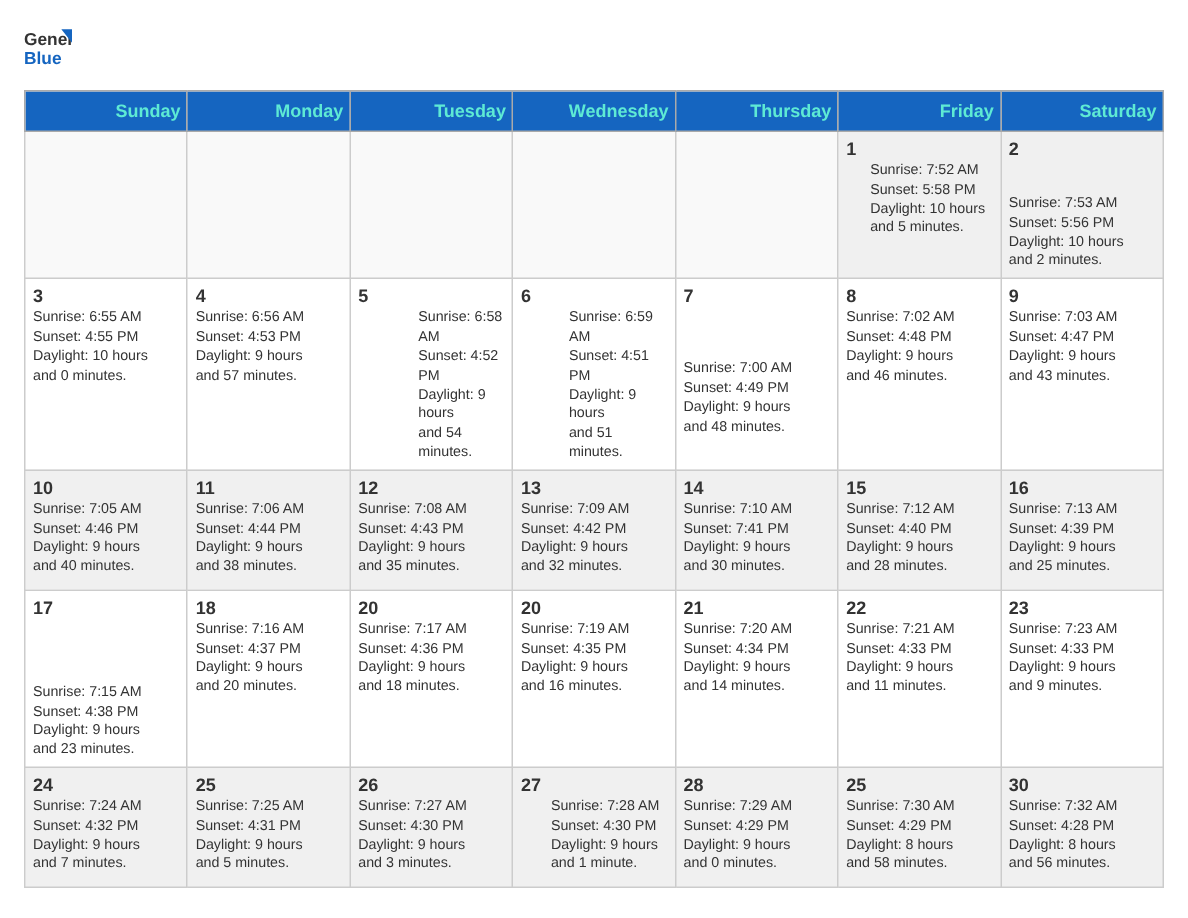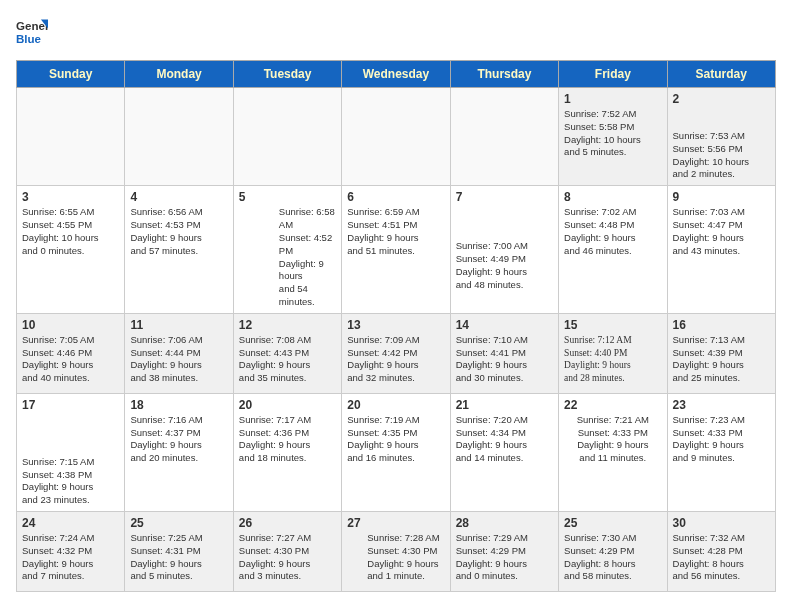--- a/index.html
+++ b/index.html
@@ -37,25 +37,25 @@
       font-size: 14px;
       color: #555;
     }
     table {
       width: 100%;
       border-collapse: collapse;
       table-layout: fixed;
     }
     th {
       background-color: #1565c0;
-      color: #fef9c3;
+      color: #5eead4;
       font-size: 12px;
       font-weight: bold;
       padding: 6px 4px;
-      text-align: center;
+      text-align: right;
       border: 1px solid #aaa;
     }
     td {
       border: 1px solid #ccc;
       vertical-align: top;
       padding: 4px 5px;
       font-size: 10px;
       color: #333;
       height: 80px;
       background: #fff;
@@ -109,21 +109,21 @@
   </thead>
   <tbody id="calendar-body">
   <tr>
         <td class="empty"></td>
         <td class="empty"></td>
         <td class="empty"></td>
         <td class="empty"></td>
         <td class="empty"></td>
         <td class="shaded">
           <span class="day-num">1</span>
-          <div class="cell-text" style="white-space: pre-line;">Sunrise: 7:52 AM
+          <div class="cell-text" style="white-space: pre-line; margin-left: 16px;">Sunrise: 7:52 AM
 Sunset: 5:58 PM
 Daylight: 10 hours
 and 5 minutes.</div>
         </td>
         <td class="shaded">
           <span class="day-num">2</span>
           <div class="cell-text" style="white-space: pre-line; margin-top: 24px;">Sunrise: 7:53 AM
 Sunset: 5:56 PM
 Daylight: 10 hours
 and 2 minutes.</div>
@@ -146,21 +146,21 @@
         </td>
         <td>
           <span class="day-num">5</span>
           <div class="cell-text" style="white-space: pre-line; margin-left: 40px;">Sunrise: 6:58 AM
 Sunset: 4:52 PM
 Daylight: 9 hours
 and 54 minutes.</div>
         </td>
         <td>
           <span class="day-num">6</span>
-          <div class="cell-text" style="white-space: pre-line;">Sunrise: 6:59 AM
+          <div class="cell-text" style="white-space: pre-line; margin-left: 32px;">Sunrise: 6:59 AM
 Sunset: 4:51 PM
 Daylight: 9 hours
 and 51 minutes.</div>
         </td>
         <td>
           <span class="day-num">7</span>
           <div class="cell-text" style="white-space: pre-line; margin-top: 36px;">Sunrise: 7:00 AM
 Sunset: 4:49 PM
 Daylight: 9 hours
 and 48 minutes.</div>
@@ -205,27 +205,27 @@
         <td class="shaded">
           <span class="day-num">13</span>
           <div class="cell-text" style="white-space: pre-line;">Sunrise: 7:09 AM
 Sunset: 4:42 PM
 Daylight: 9 hours
 and 32 minutes.</div>
         </td>
         <td class="shaded">
           <span class="day-num">14</span>
           <div class="cell-text" style="white-space: pre-line;">Sunrise: 7:10 AM
-Sunset: 4:41 PM
+Sunset: 7:41 PM
 Daylight: 9 hours
 and 30 minutes.</div>
         </td>
         <td class="shaded">
           <span class="day-num">15</span>
-          <div class="cell-text" style="white-space: pre-line; font-family: Liberation Serif, serif;">Sunrise: 7:12 AM
+          <div class="cell-text" style="white-space: pre-line;">Sunrise: 7:12 AM
 Sunset: 4:40 PM
 Daylight: 9 hours
 and 28 minutes.</div>
         </td>
         <td class="shaded">
           <span class="day-num">16</span>
           <div class="cell-text" style="white-space: pre-line;">Sunrise: 7:13 AM
 Sunset: 4:39 PM
 Daylight: 9 hours
 and 25 minutes.</div>
@@ -262,21 +262,21 @@
         </td>
         <td>
           <span class="day-num">21</span>
           <div class="cell-text" style="white-space: pre-line;">Sunrise: 7:20 AM
 Sunset: 4:34 PM
 Daylight: 9 hours
 and 14 minutes.</div>
         </td>
         <td>
           <span class="day-num">22</span>
-          <div class="cell-text" style="white-space: pre-line; text-align: center;">Sunrise: 7:21 AM
+          <div class="cell-text" style="white-space: pre-line;">Sunrise: 7:21 AM
 Sunset: 4:33 PM
 Daylight: 9 hours
 and 11 minutes.</div>
         </td>
         <td>
           <span class="day-num">23</span>
           <div class="cell-text" style="white-space: pre-line;">Sunrise: 7:23 AM
 Sunset: 4:33 PM
 Daylight: 9 hours
 and 9 minutes.</div>

